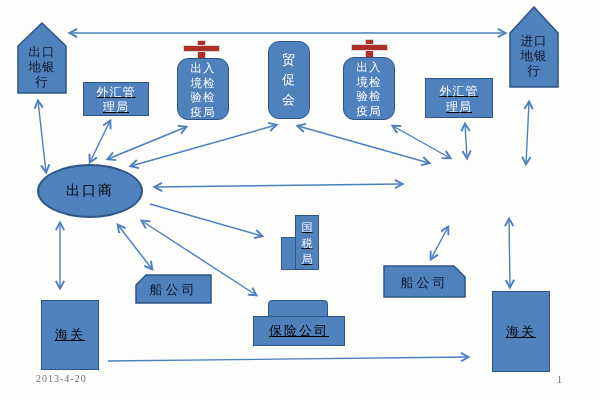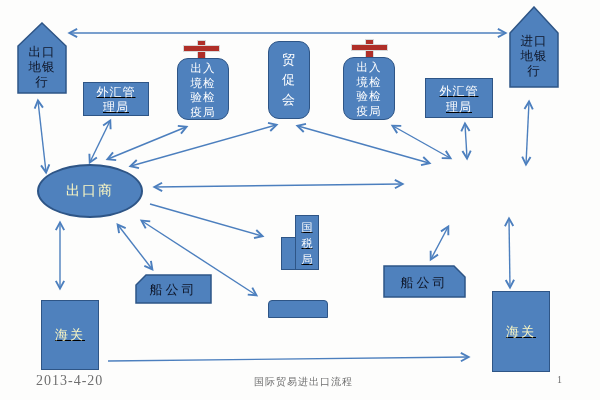--- a/index.html
+++ b/index.html
@@ -15,21 +15,21 @@
   .slide{position:relative;width:600px;height:400px;background:var(--bg);overflow:hidden;}
 
   
   .node{position:absolute;}
   .rect-node{background:var(--shape-fill);border:1.5px solid var(--shape-border);text-decoration:underline;}
   .round-node{background:var(--shape-fill);border:1.5px solid var(--shape-border);border-radius:11px;}
   .ellipse-node{background:var(--shape-fill);border:2px solid var(--shape-border);border-radius:50%;}
   .label{color:#ffffff;text-align:center;white-space:pre-line;letter-spacing:1px;
          width:100%;height:100%;display:block;}
   .center-label{display:flex;align-items:center;justify-content:center;white-space:pre-line;
-         color:#fef9c3;letter-spacing:2px;width:100%;height:100%;}
+         color:#000000;letter-spacing:2px;width:100%;height:100%;}
   svg.shape-svg{position:absolute;left:0;top:0;display:block;}
   .shape-poly{fill:var(--shape-fill);stroke:var(--shape-border);stroke-width:1.5;}
   .overlay-label{position:absolute;left:0;top:0;width:100%;color:#0f172a;text-align:center;white-space:pre-line;letter-spacing:1px;font-family:Liberation Serif, serif;}
 
   
   .cross{position:absolute;}
   .cross .h{position:absolute;left:0;top:5px;width:100%;height:7px;background:var(--cross-red);border:1px solid #d8d8d8;}
   .cross .v{position:absolute;left:50%;top:0;width:9px;height:19px;margin-left:-5px;background:var(--cross-red);border:1px solid #d8d8d8;}
 
   
@@ -122,20 +122,23 @@
   </div>
 
   <div class="node" style="left:383px;top:265px;width:83px;height:33px;">
     <svg class="shape-svg" width="83" height="33">
       <polygon class="shape-poly" points="1,1 71,1 82,12 82,32 1,32"></polygon>
     </svg>
     <div class="overlay-label" style="top:9px;font-size:13px;letter-spacing:3px;">船公司</div>
   </div>
 
   <div class="node rect-node" style="left:268px;top:300px;width:60px;height:18px;border-radius:4px 4px 0 0;"></div>
+  <div class="node rect-node" style="left:253px;top:316px;width:92px;height:30px;">
+    <span class="center-label" style="font-size:13px;">保险公司</span>
+  </div>
 
   <div class="node rect-node" style="left:41px;top:300px;width:58px;height:70px;">
     <span class="center-label" style="font-size:13px;">海关</span>
   </div>
 
   <div class="node rect-node" style="left:492px;top:291px;width:58px;height:81px;">
     <span class="center-label" style="font-size:13px;">海关</span>
   </div>
 
   <svg id="arrow-layer">
@@ -156,17 +159,16 @@
       <line x1="155" y1="187" x2="402" y2="184" class="arrow-line" marker-end="url(#ah)" marker-start="url(#ah)"></line>
       <line x1="60" y1="223" x2="60" y2="288" class="arrow-line" marker-end="url(#ah)" marker-start="url(#ah)"></line>
       <line x1="118" y1="225" x2="152" y2="269" class="arrow-line" marker-end="url(#ah)" marker-start="url(#ah)"></line>
       <line x1="150" y1="204" x2="262" y2="236" class="arrow-line" marker-end="url(#ah)"></line>
       <line x1="142" y1="221" x2="256" y2="295" class="arrow-line" marker-end="url(#ah)" marker-start="url(#ah)"></line>
       <line x1="448" y1="227" x2="431" y2="259" class="arrow-line" marker-end="url(#ah)" marker-start="url(#ah)"></line>
       <line x1="509" y1="219" x2="510" y2="287" class="arrow-line" marker-end="url(#ah)" marker-start="url(#ah)"></line>
       <line x1="108" y1="361" x2="468" y2="357" class="arrow-line" marker-end="url(#ah)"></line>
     </svg>
 
-  <div class="footer" style="left:36px;top:373px;font-size:14px;">2013-4-20</div>
-  <div class="footer" style="left:254px;top:375px;font-size:10px;">国际贸易进出口流程</div>
+  <div class="footer" style="left:36px;top:373px;font-size:10px;">2013-4-20</div>
   <div class="footer" style="left:557px;top:374px;font-size:10px;">1</div>
 
 </div>
 
 </body></html>

